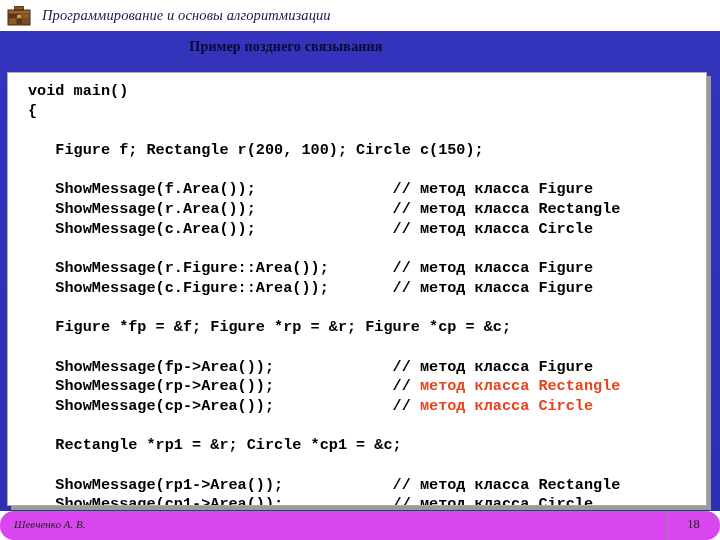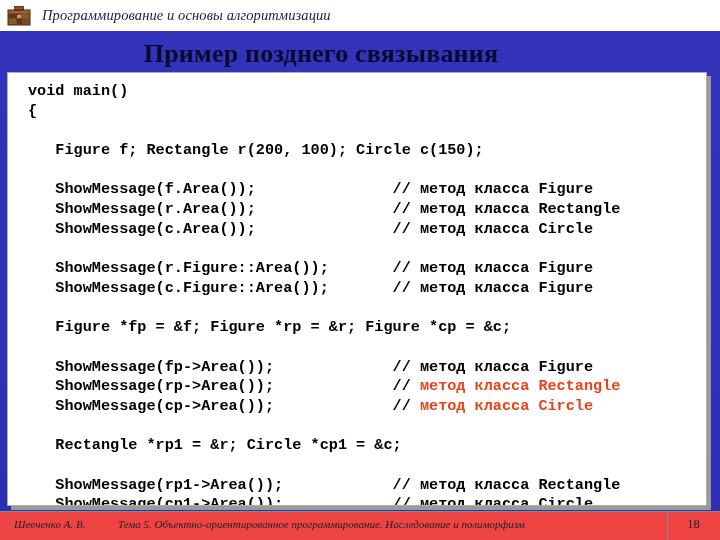--- a/index.html
+++ b/index.html
@@ -63,24 +63,23 @@
     background: linear-gradient(#3333bb, #2e2eb5);
   }
   #slide-title {
     position: absolute;
     left: 0;
     top: 39px;
     width: 572px;
     text-align: center;
     font-family: "Liberation Serif", serif;
     font-weight: bold;
-    font-size: 26px;
+    font-size: 14px;
     color: #0a0a2e;
     letter-spacing: 0.2px;
-    margin-left: 35px;
   }
 
   
   #code-shadow {
     position: absolute;
     left: 11px;
     top: 76px;
     width: 700px;
     height: 434px;
     background: #9a9a9a;
@@ -114,25 +113,26 @@
   .cmt-red { color: #e8441c; }
   .cmt-blk { color: #000000; }
 
   
   #footer {
     position: absolute;
     left: 0;
     top: 511px;
     width: 720px;
     height: 29px;
-    background: #ef4444;
+    background: #d946ef;
     border-top: 1px solid #8a8a8a;
     box-sizing: border-box;
     display: flex;
     align-items: center;
+    border-radius: 14px;
   }
   #footer-author {
     position: absolute;
     left: 14px;
     top: 6px;
     font-family: "Liberation Serif", serif;
     font-style: italic;
     font-size: 11px;
     color: #222222;
     white-space: nowrap;
@@ -194,18 +194,17 @@
 
   <div id="slide-title">Пример позднего связывания</div>
 
   <div id="code-shadow"></div>
   <div id="code-panel">
     <div id="code-body"><div class="code-line"><span>void main()</span></div><div class="code-line"><span>{</span></div><div class="code-line blank">&nbsp;</div><div class="code-line"><span>   Figure f; Rectangle r(200, 100); Circle c(150);</span></div><div class="code-line blank">&nbsp;</div><div class="code-line"><span>   ShowMessage(f.Area());               </span><span class="cmt-blk">//</span><span class="cmt-blk"> метод класса Figure</span></div><div class="code-line"><span>   ShowMessage(r.Area());               </span><span class="cmt-blk">//</span><span class="cmt-blk"> метод класса Rectangle</span></div><div class="code-line"><span>   ShowMessage(c.Area());               </span><span class="cmt-blk">//</span><span class="cmt-blk"> метод класса Circle</span></div><div class="code-line blank">&nbsp;</div><div class="code-line"><span>   ShowMessage(r.Figure::Area());       </span><span class="cmt-blk">//</span><span class="cmt-blk"> метод класса Figure</span></div><div class="code-line"><span>   ShowMessage(c.Figure::Area());       </span><span class="cmt-blk">//</span><span class="cmt-blk"> метод класса Figure</span></div><div class="code-line blank">&nbsp;</div><div class="code-line"><span>   Figure *fp = &amp;f; Figure *rp = &amp;r; Figure *cp = &amp;c;</span></div><div class="code-line blank">&nbsp;</div><div class="code-line"><span>   ShowMessage(fp-&gt;Area());             </span><span class="cmt-blk">//</span><span class="cmt-blk"> метод класса Figure</span></div><div class="code-line"><span>   ShowMessage(rp-&gt;Area());             </span><span class="cmt-blk">//</span><span class="cmt-red" style="color: rgb(232, 68, 28);"> метод класса Rectangle</span></div><div class="code-line"><span>   ShowMessage(cp-&gt;Area());             </span><span class="cmt-blk">//</span><span class="cmt-red" style="color: rgb(232, 68, 28);"> метод класса Circle</span></div><div class="code-line blank">&nbsp;</div><div class="code-line"><span>   Rectangle *rp1 = &amp;r; Circle *cp1 = &amp;c;</span></div><div class="code-line blank">&nbsp;</div><div class="code-line"><span>   ShowMessage(rp1-&gt;Area());            </span><span class="cmt-blk">//</span><span class="cmt-blk"> метод класса Rectangle</span></div><div class="code-line"><span>   ShowMessage(cp1-&gt;Area());            </span><span class="cmt-blk">//</span><span class="cmt-blk"> метод класса Circle</span></div></div>
   </div>
 
   <div id="footer">
     <div id="footer-author">Шевченко А. В.</div>
-    <div id="footer-topic">Тема 5. Объектно-ориентированное программирование. Наследование и полиморфизм</div>
     <div id="footer-divider"></div>
     <div id="footer-page">18</div>
   </div>
 
 </div>
 
 </body></html>

